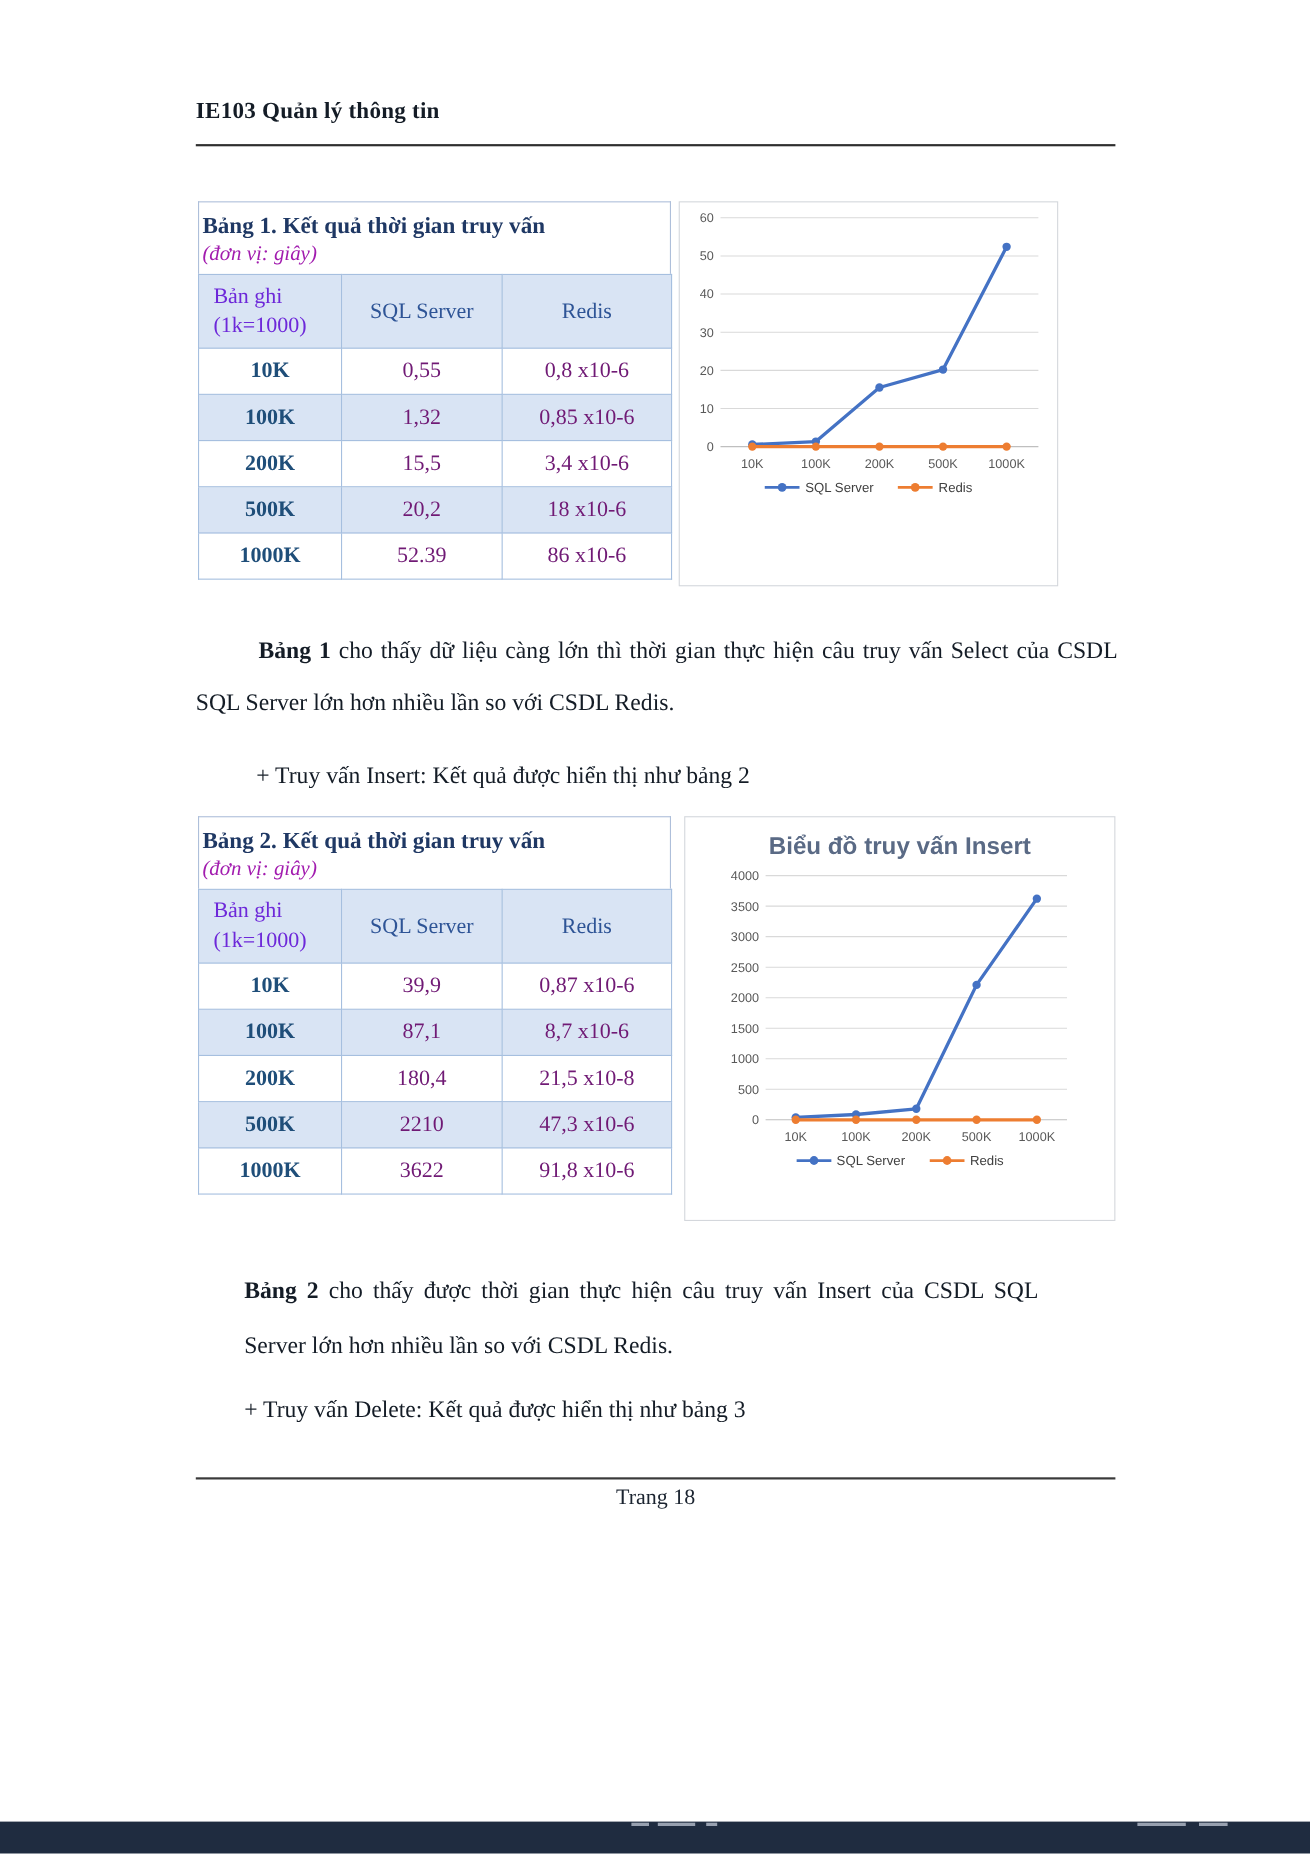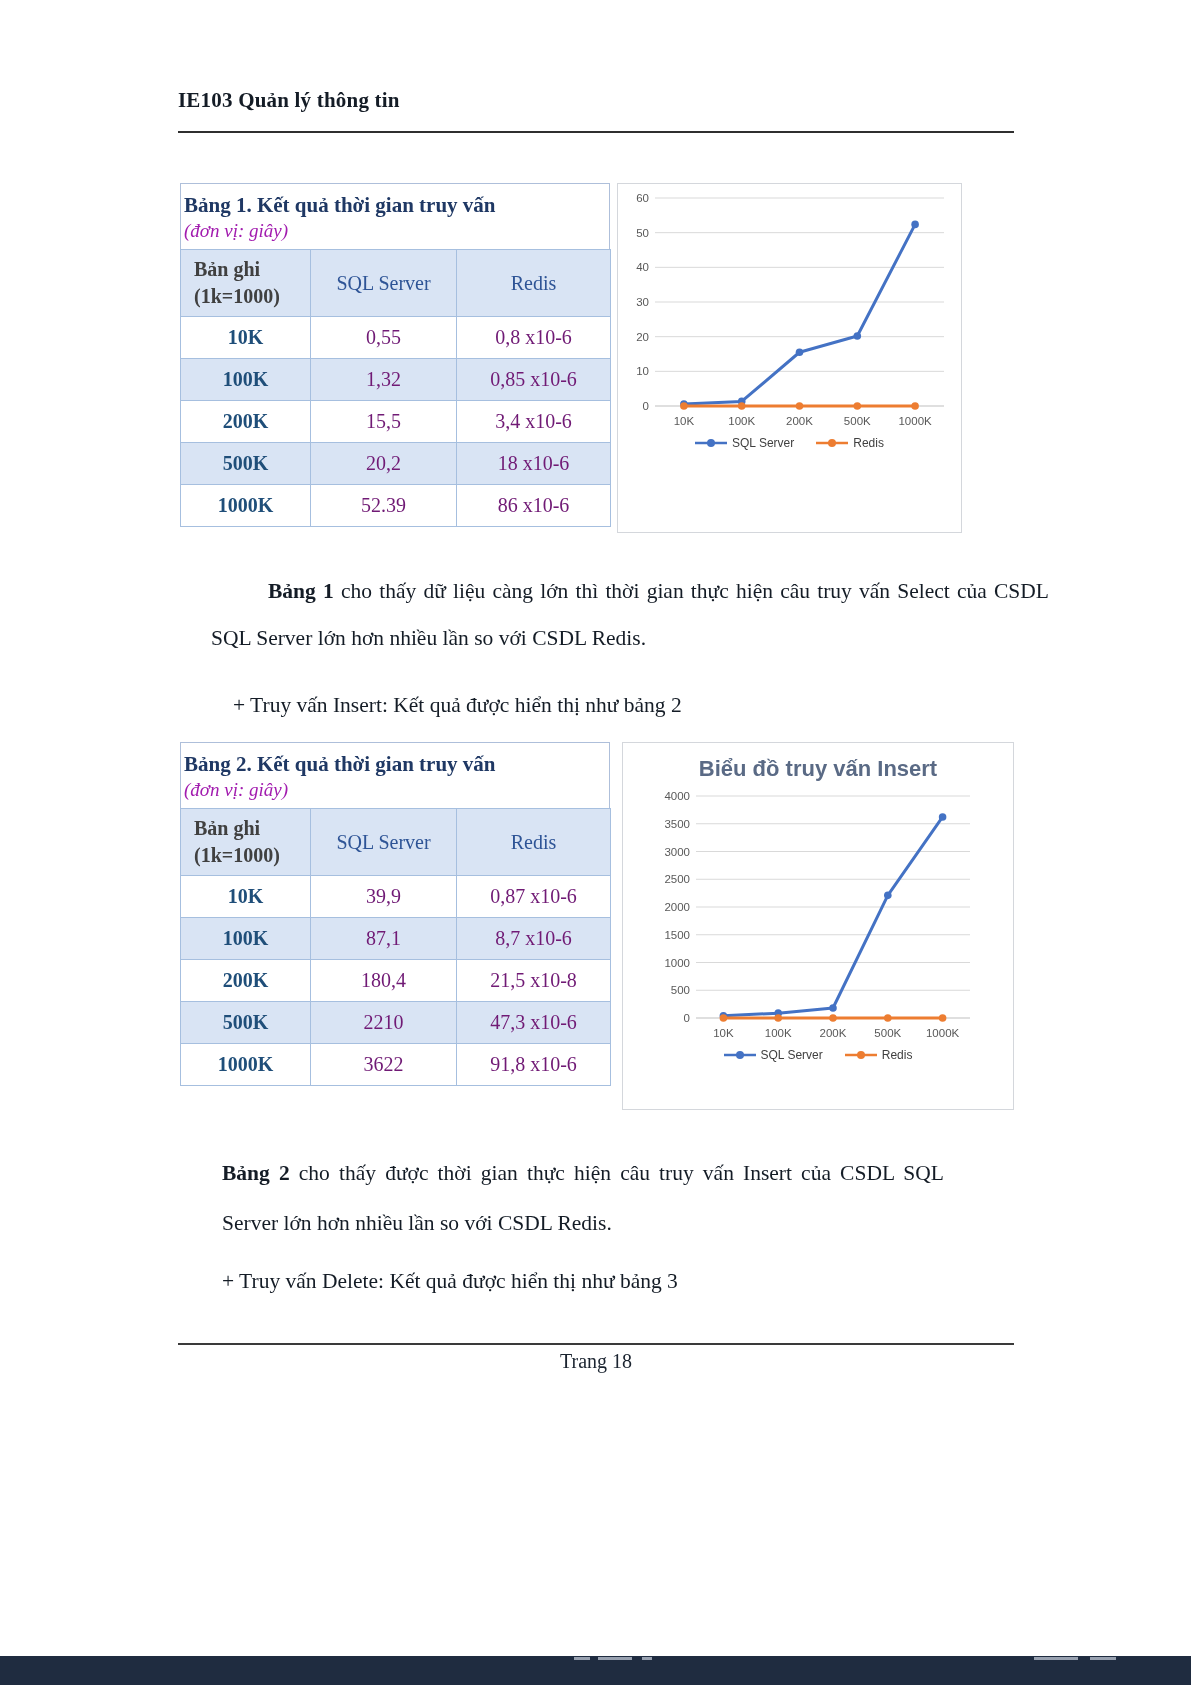--- a/index.html
+++ b/index.html
@@ -22,39 +22,39 @@
   .t2 { left:180px; top:742px; }
   .tbl-title-block { border:1px solid #aebfda; border-bottom:none; background:#fff;
     padding:9px 3px 7px; }
   .tbl-title { font-size:21px; font-weight:bold; color:#1f3864; }
   .tbl-subtitle { font-size:19px; font-style:italic; color:#a21caf; margin-top:2px; }
   table.data-table { border-collapse:collapse; table-layout:fixed; width:430px; background:#fff; }
   .data-table th, .data-table td { border:1px solid #a6bfdf; }
   .data-table col.c1 { width:130px; } .data-table col.c2 { width:146px; } .data-table col.c3 { width:154px; }
   .data-table thead th { background:#d9e4f4; font-size:20px; font-weight:normal;
     color:#2e5496; height:64px; text-align:center; line-height:1.35; }
-  .data-table thead th.records-h { text-align:left; padding-left:13px; font-weight:bold; color:#404040; }
+  .data-table thead th.records-h { text-align:left; padding-left:13px; font-weight:normal; color:#6d28d9; }
   .data-table td { height:39px; text-align:center; font-size:20px; }
   .data-table td.rec { font-weight:bold; color:#1f4e79; }
   .data-table td.val { color:#701a75; }
   .data-table tbody tr:nth-child(even) { background:#d9e4f4; }
 
   
   .chart-box { position:absolute; background:#fff; border:1px solid #d4d7dc; box-sizing:border-box;
     font-family:"Liberation Sans", sans-serif; }
   .c1 { left:617px; top:183px; width:345px; height:350px; }
   .c2 { left:622px; top:742px; width:392px; height:368px; }
   .chart-title { text-align:center; font-weight:bold; font-size:22px; color:#5a6a85; margin-top:13px; }
   .chart-svg { display:block; margin:6px auto 0; }
   .chart-legend { display:flex; justify-content:center; align-items:center; gap:22px; margin-top:2px; }
   .legend-item { display:inline-flex; align-items:center; gap:5px; font-size:12px; color:#404040; }
 
   
   .para { position:absolute; font-size:21.5px; color:#141c26; line-height:47px;text-align:right; }
-  .p1 { left:178px; top:568px; width:838px; text-align:justify; text-indent:57px;margin-left:33px; }
+  .p1 { left:178px; top:568px; width:838px; text-align:justify; text-indent:57px; }
   .plus-line1 { left:233px; top:682px; }
   .p2 { left:222px; top:1148px; width:722px; text-align:justify; line-height:50px; }
   .plus-line2 { left:222px; top:1258px; }
   .bold { font-weight:bold; }
 </style>
 </head>
 <body>
 
 <div class="doc-header">IE103 Quản lý thông tin</div>
 <div class="header-rule"></div>

